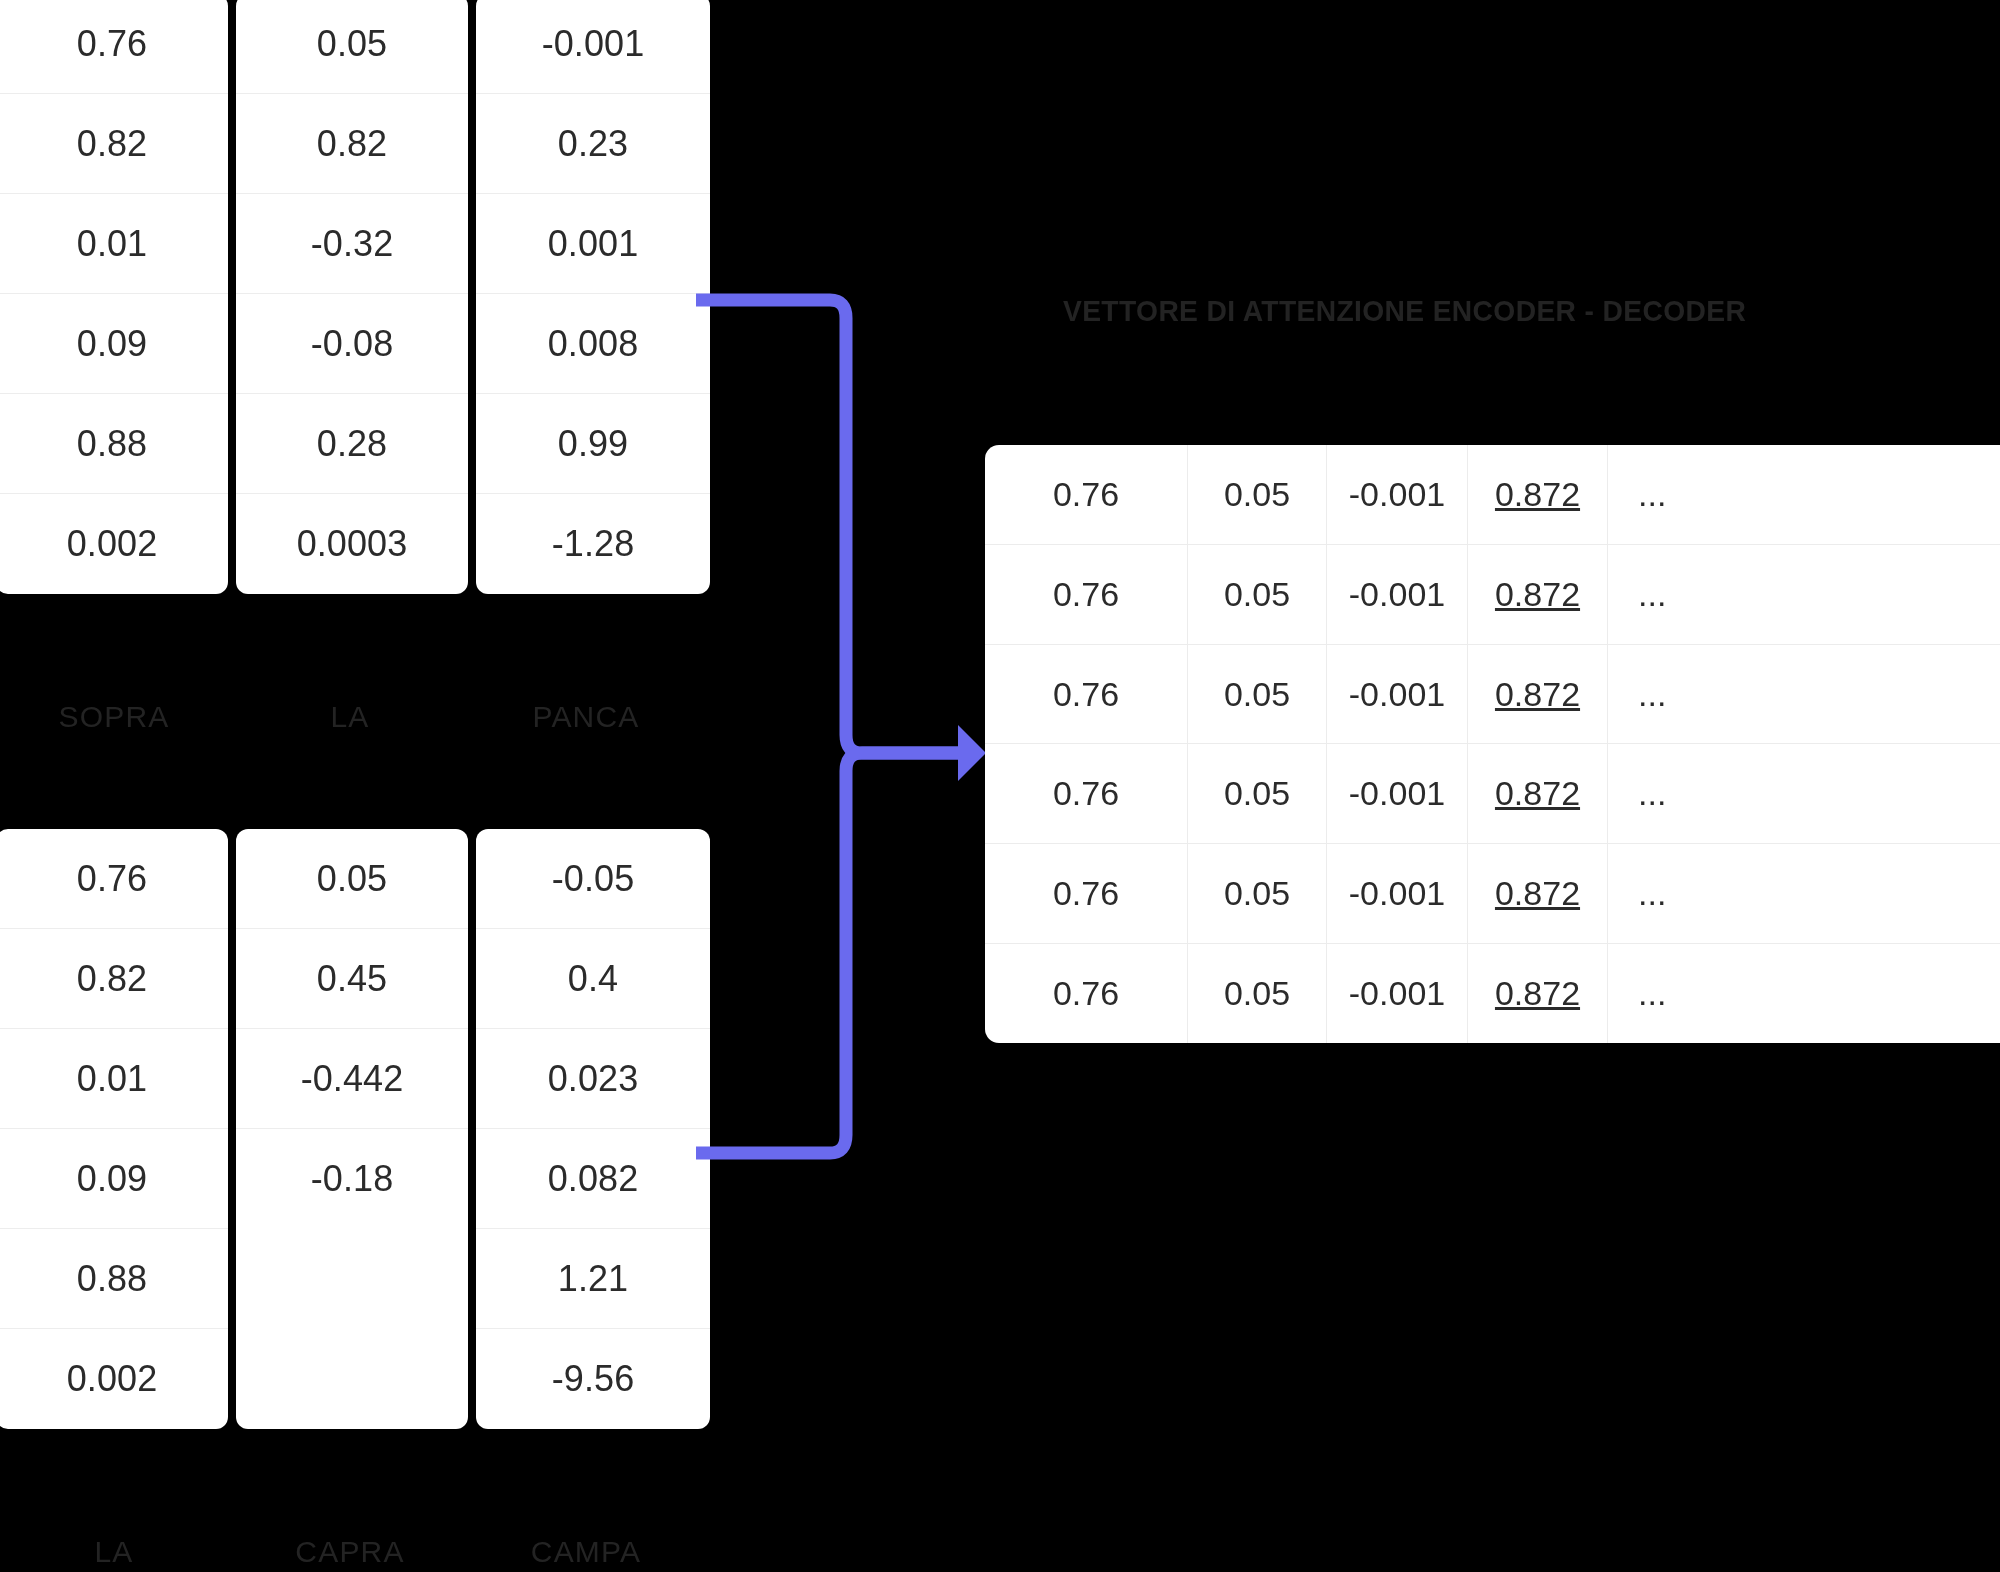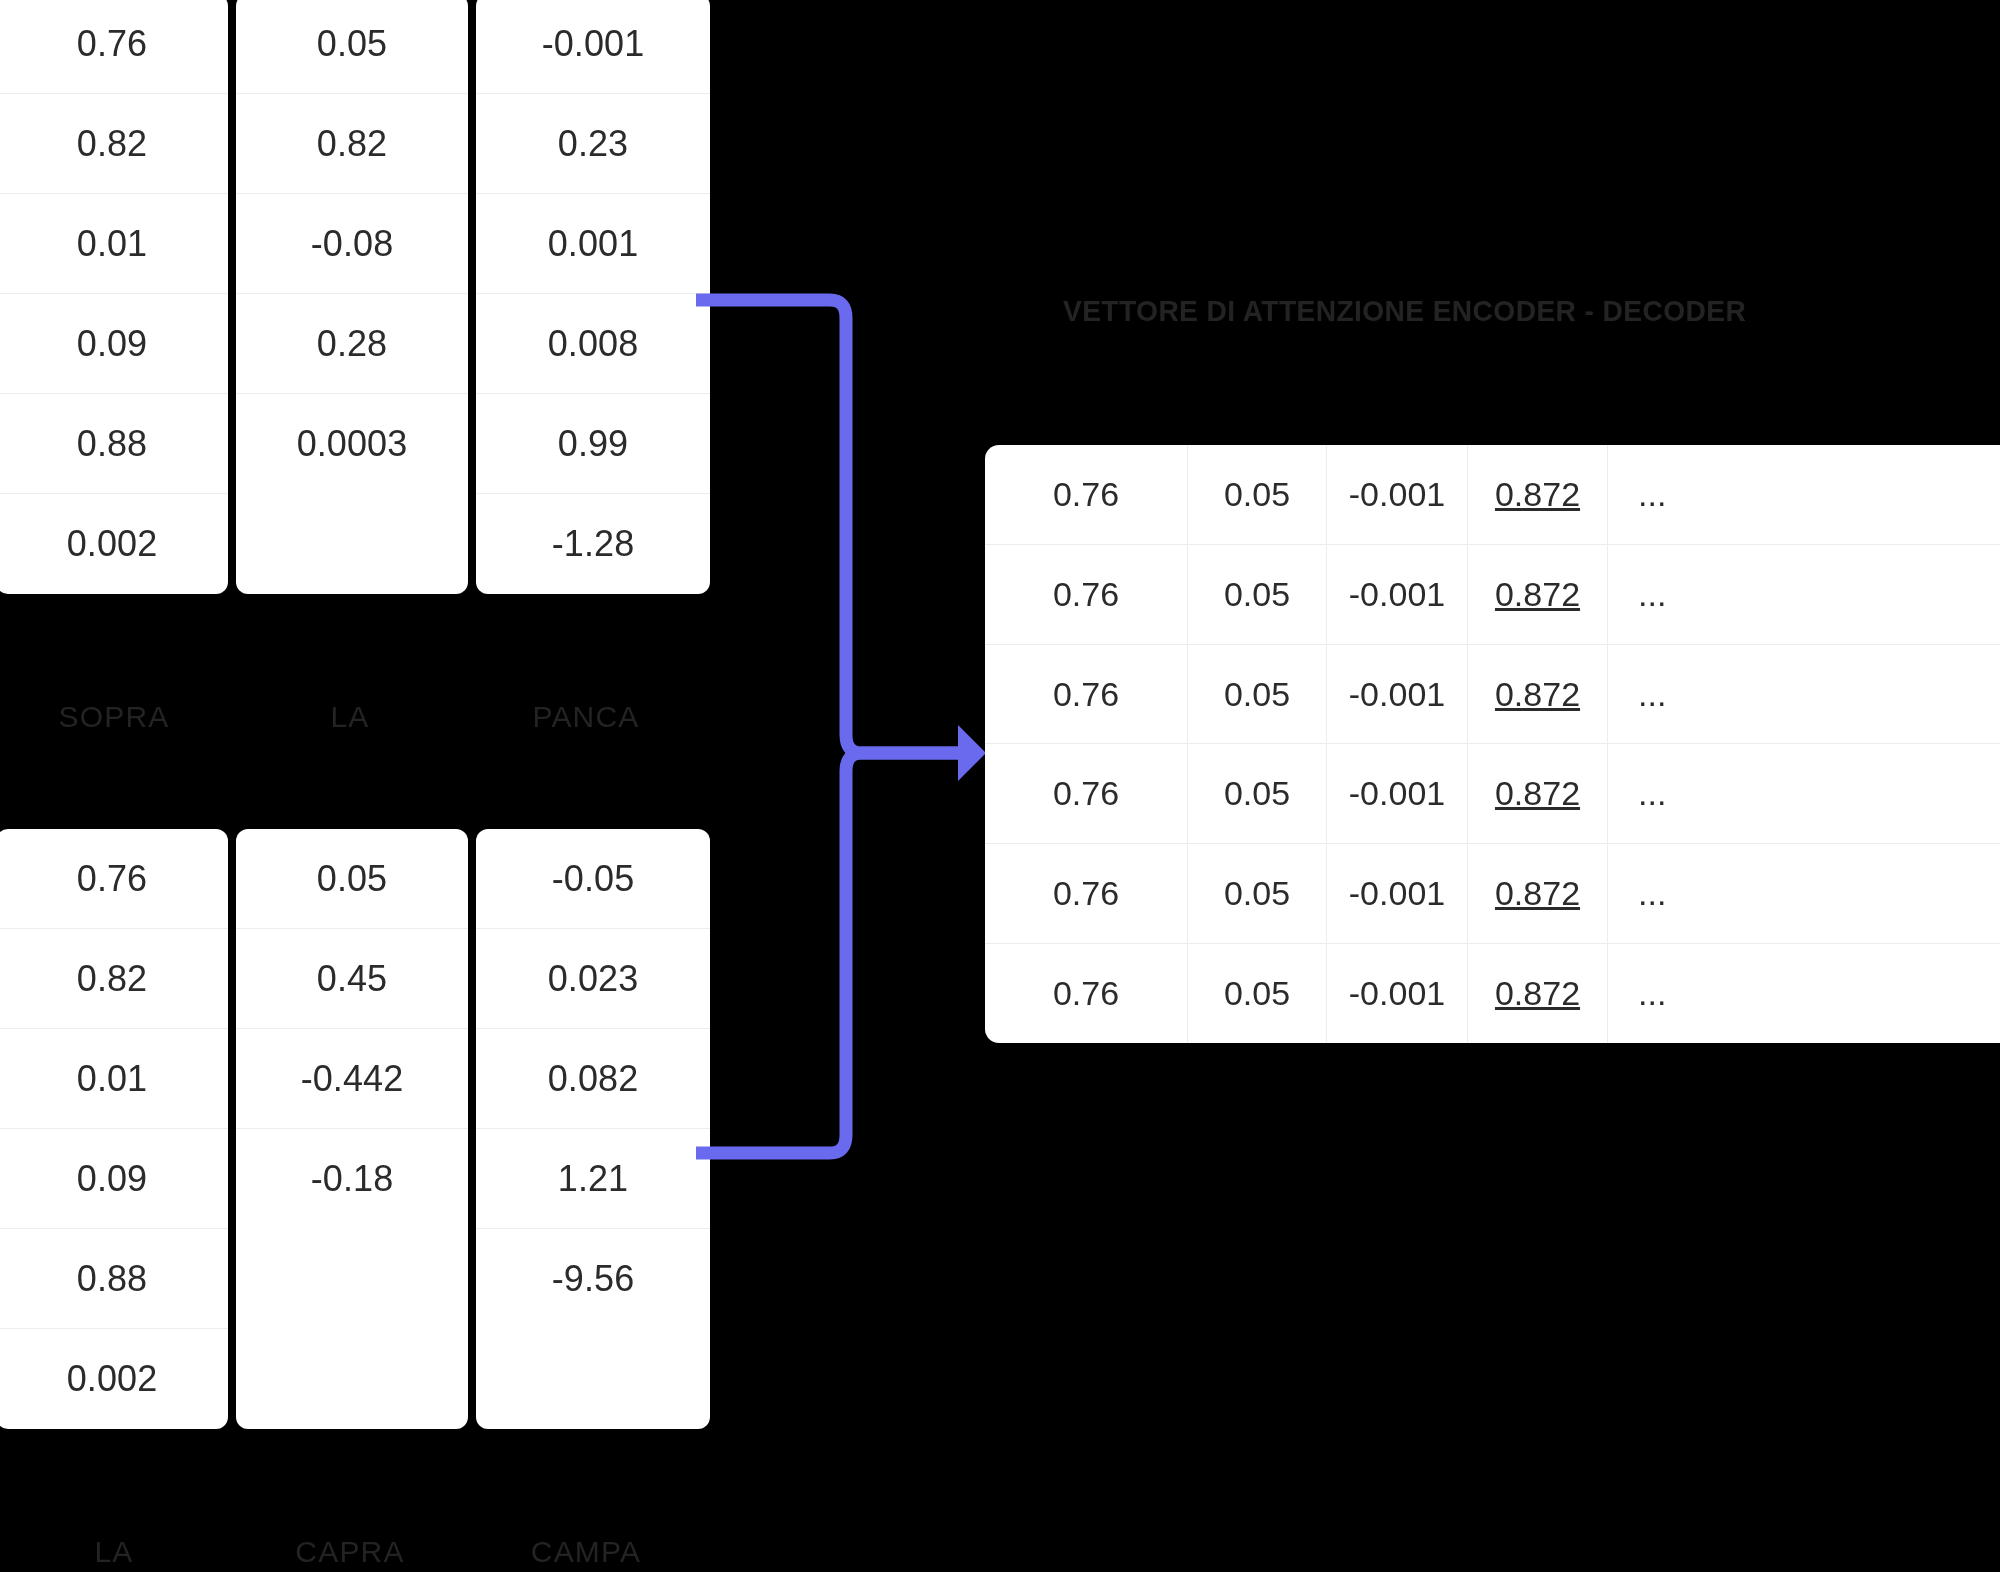--- a/index.html
+++ b/index.html
@@ -140,20 +140,21 @@
     <div class="cell">0.82</div>
     <div class="cell">0.01</div>
     <div class="cell">0.09</div>
     <div class="cell">0.88</div>
     <div class="cell">0.002</div>
   </div>
   <div class="col-sep"></div>
   <div class="col-card w2">
     <div class="cell">0.05</div>
     <div class="cell">0.82</div>
+    <div class="cell">-0.32</div>
     <div class="cell">-0.08</div>
     <div class="cell">0.28</div>
     <div class="cell">0.0003</div>
   </div>
   <div class="col-sep"></div>
   <div class="col-card w3">
     <div class="cell">-0.001</div>
     <div class="cell">0.23</div>
     <div class="cell">0.001</div>
     <div class="cell">0.008</div>
@@ -180,20 +181,21 @@
   <div class="col-sep"></div>
   <div class="col-card w2">
     <div class="cell">0.05</div>
     <div class="cell">0.45</div>
     <div class="cell">-0.442</div>
     <div class="cell">-0.18</div>
   </div>
   <div class="col-sep"></div>
   <div class="col-card w3">
     <div class="cell">-0.05</div>
+    <div class="cell">0.4</div>
     <div class="cell">0.023</div>
     <div class="cell">0.082</div>
     <div class="cell">1.21</div>
     <div class="cell">-9.56</div>
   </div>
 </div>
 
 <div class="word-row words-bottom">
   <div class="word">LA</div>
   <div class="word">CAPRA</div>

